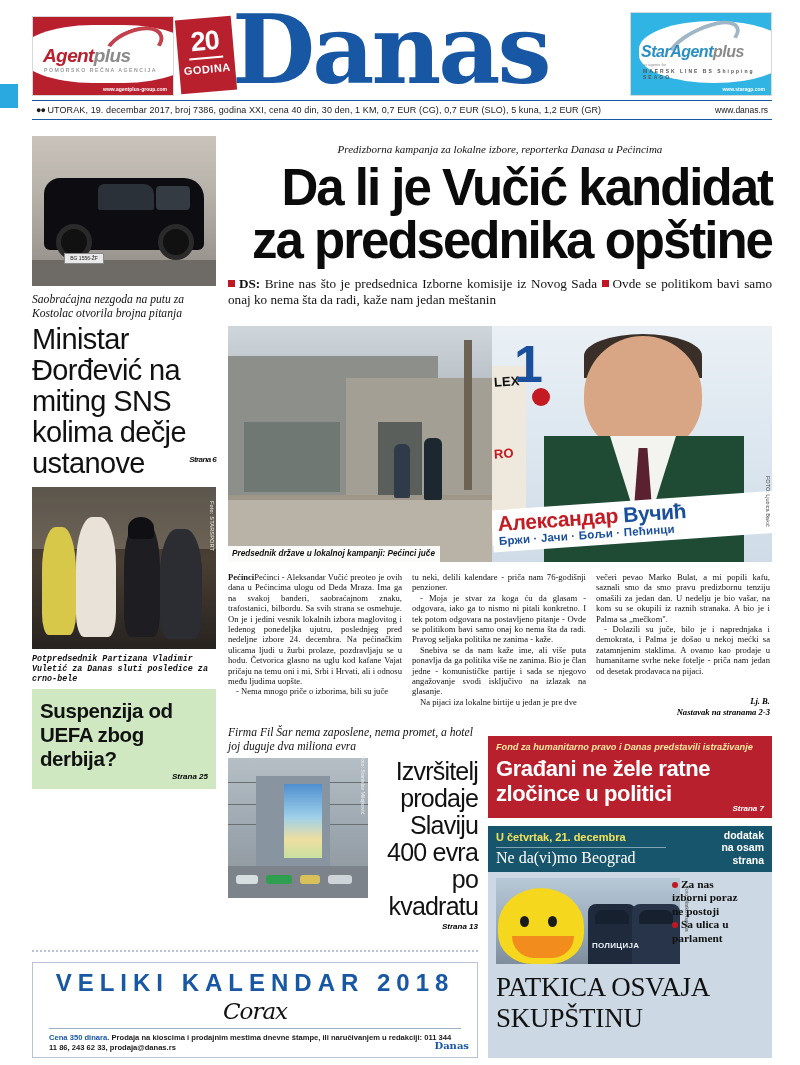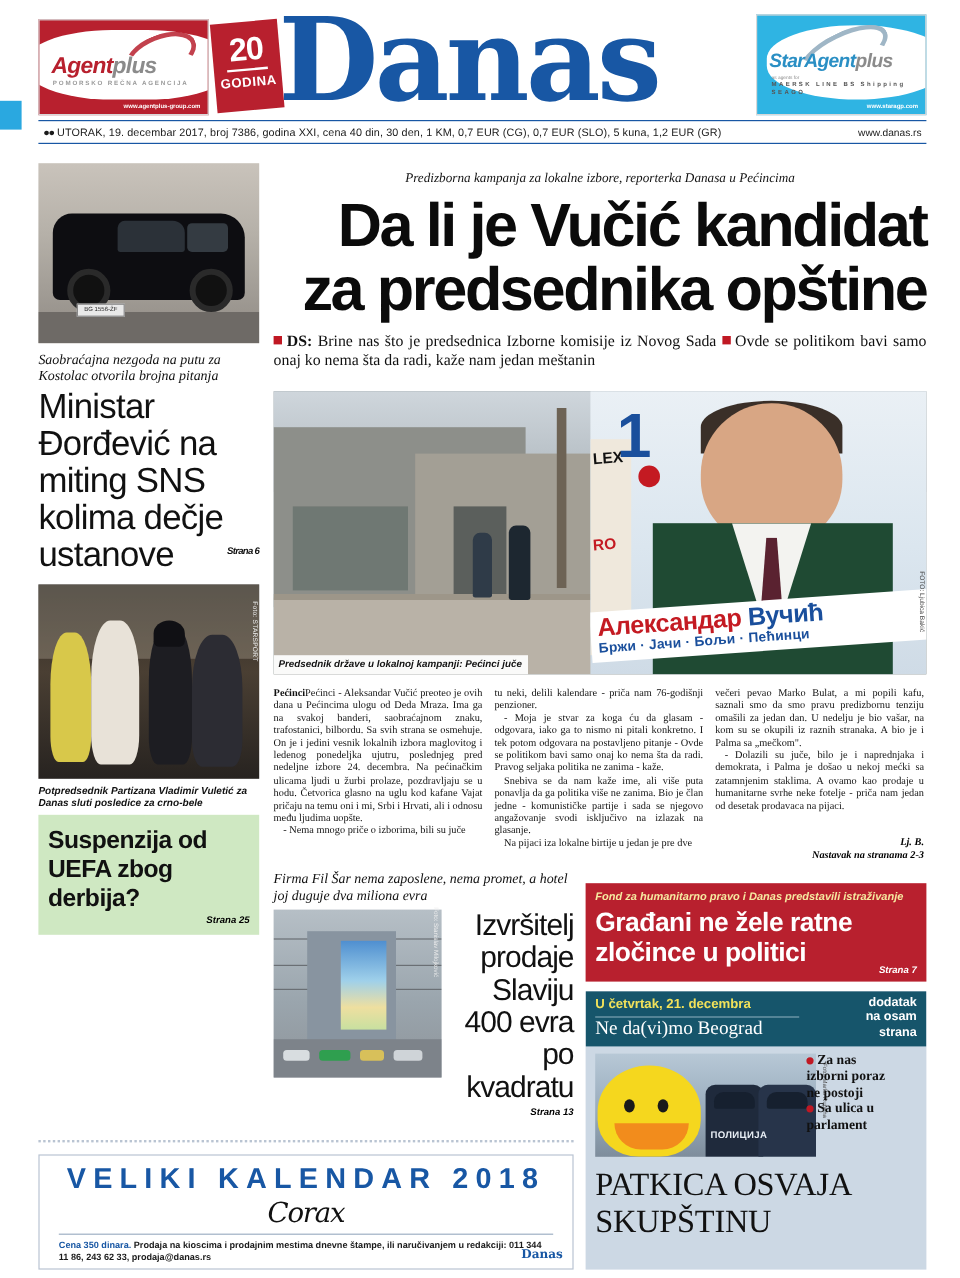--- a/index.html
+++ b/index.html
@@ -328,21 +328,21 @@
   .credit-v {
     position: absolute;
     right: 1px; top: 14px;
     font-size: 5.5px;
     color: #eee;
     writing-mode: vertical-rl;
     letter-spacing: .2px;
   }
 
   .cap-small {
-    font-family: Liberation Sans, sans-serif;
+    font-family: Liberation Mono, monospace;
     font-size: 8.4px;
     line-height: 10px;
     font-weight: bold;
     font-style: italic;
     color: #111;
     margin-top: 5px;
   }
 
   .green-box {
     margin-top: 5px;

